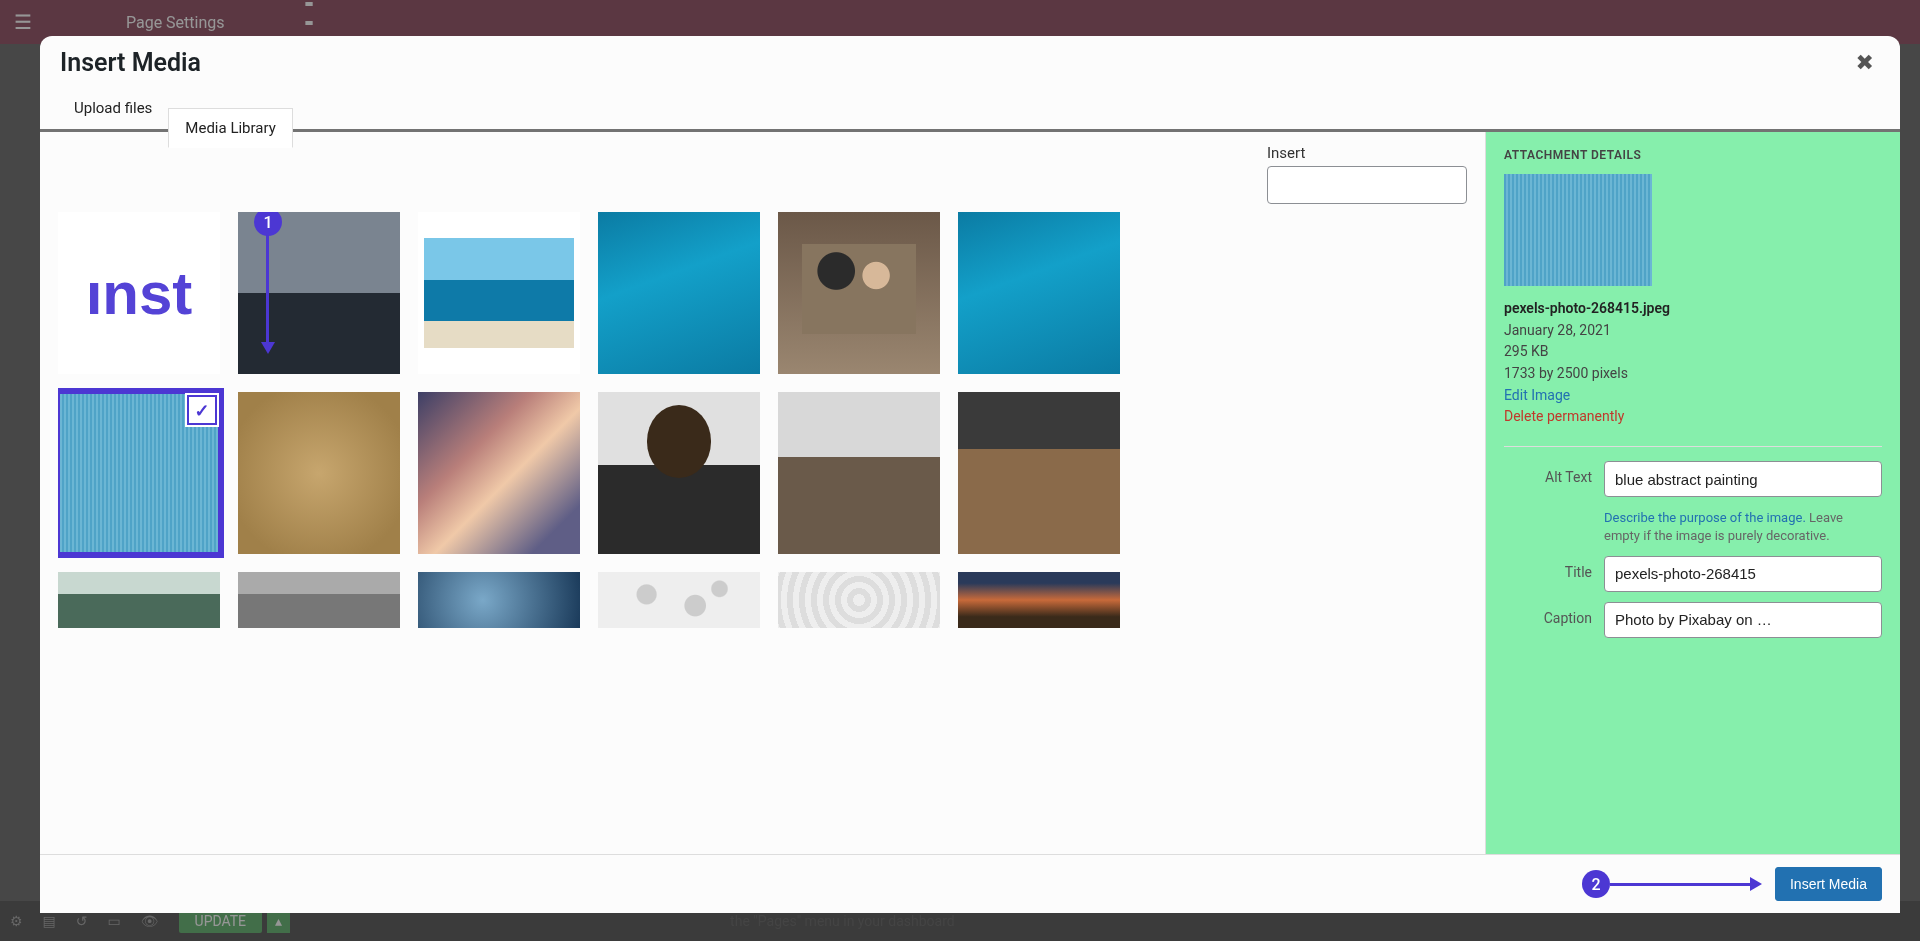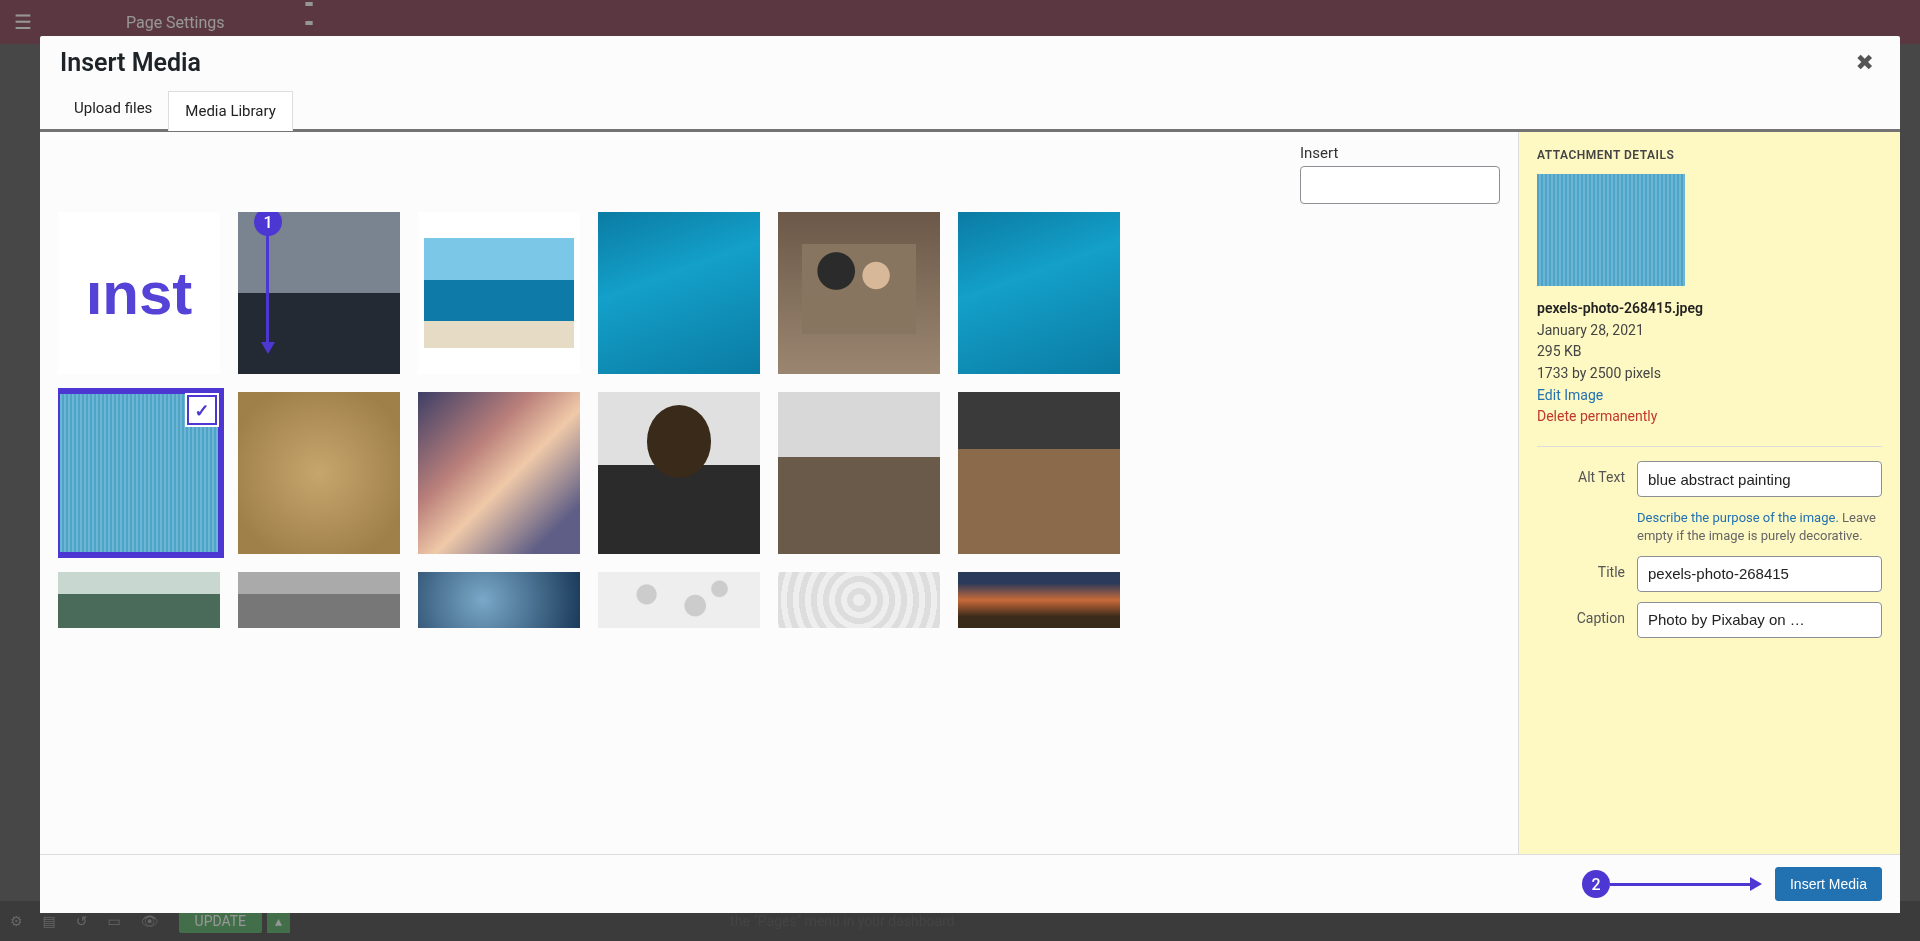--- a/index.html
+++ b/index.html
@@ -25,32 +25,32 @@
 
   
   .overlay {
     position:absolute; top:0; left:0; right:0; bottom:0;
     background:rgba(80,80,80,0.6);
   }
 
   
   .modal {
     position:absolute; top:36px; left:40px; right:20px; bottom:28px;
-    background:#fcfcfc; border-radius:2px;
+    background:#fcfcfc; border-radius:12px;
     display:flex; flex-direction:column;justify-content:center;
   }
   .modal-header {
     padding:12px 20px 8px 20px; display:flex; align-items:flex-start; justify-content:space-between;
   }
   .modal-title { font-size:25px; font-weight:600; color:#1d2327; }
   .close-x { font-size:22px; color:#555; cursor:pointer; padding:2px 6px; }
 
   .tabs { display:flex; border-bottom:3px solid #737373; margin-top:4px; padding-left:18px; }
   .tab { padding:10px 16px; font-size:15px; color:#222; cursor:pointer; }
-  .tab.active { border:1px solid #ddd; border-bottom:1px solid #fff; background:#fff; position:relative; top:2px; }
+  .tab.active { border:1px solid #ddd; border-bottom:1px solid #fff; background:#fff; position:relative; top:19px; }
 
   .modal-body { flex:1; display:flex; overflow:hidden; }
 
   .gallery-pane { flex:1; padding:12px 0 0 18px; display:flex; flex-direction:column; overflow:hidden; position:relative; }
   .filters { display:flex; justify-content:flex-end; padding-right:18px; margin-bottom:8px; }
   .search-wrap { display:flex; flex-direction:column; }
   .search-label { font-size:15px; color:#333; margin-bottom:4px; }
   .search-input { width:200px; height:38px; border:1px solid #8c8f94; border-radius:4px; padding:0 8px; font-size:14px; }
 
   .media-scroll { flex:1; overflow-y:auto; padding-right:8px; position:relative; }
@@ -69,21 +69,21 @@
   }
 
   
   .anno-badge { position:absolute; width:28px; height:28px; border-radius:50%; background:#4c37d3; color:#fff; font-size:16px; font-weight:500; display:flex; align-items:center; justify-content:center; z-index:50; }
   .anno-arrow-1 { position:absolute; z-index:49; }
   .anno-arrow-1 .line { position:absolute; width:3px; background:#4c37d3; }
   .anno-arrow-1 .head { position:absolute; width:0; height:0; border-left:7px solid transparent; border-right:7px solid transparent; border-top:12px solid #4c37d3; }
 
   
   .details-pane {
-    width:382px; border-left:1px solid #ddd; background:#fef9c3; padding:16px 18px 0 18px;
+    width:415px; border-left:1px solid #ddd; background:#86efac; padding:16px 18px 0 18px;
     overflow-y:auto; position:relative;
   }
   .details-pane::-webkit-scrollbar { width:16px; }
   .details-pane::-webkit-scrollbar-track { background:#e8e8e8; }
   .details-pane::-webkit-scrollbar-thumb { background:#b8b8b8; }
 
   .details-title { font-size:12px; font-weight:600; color:#444; letter-spacing:0.5px; margin-bottom:12px; }
   .detail-thumb { width:148px; height:112px; margin-bottom:12px; }
 
   .meta-line { font-size:14px; color:#444; line-height:1.55; }

